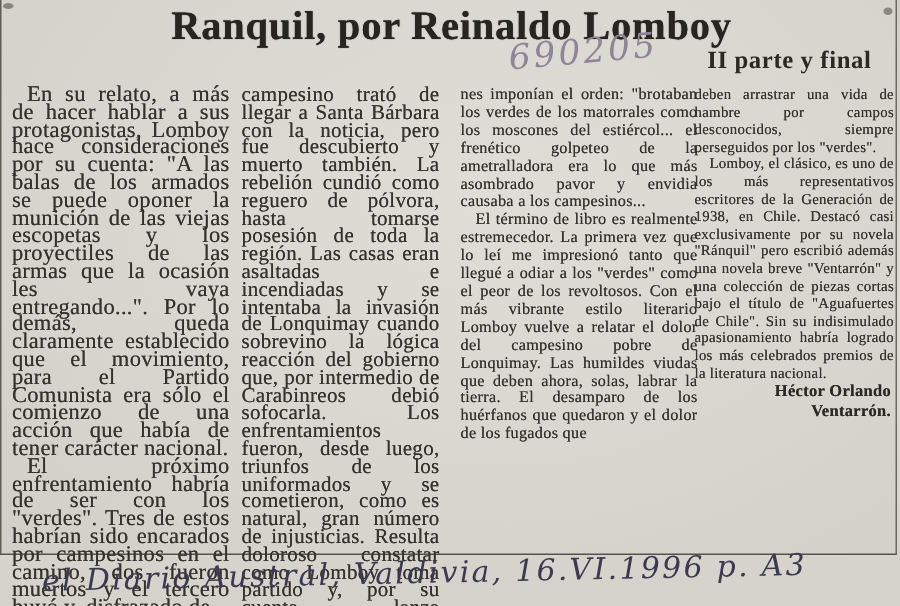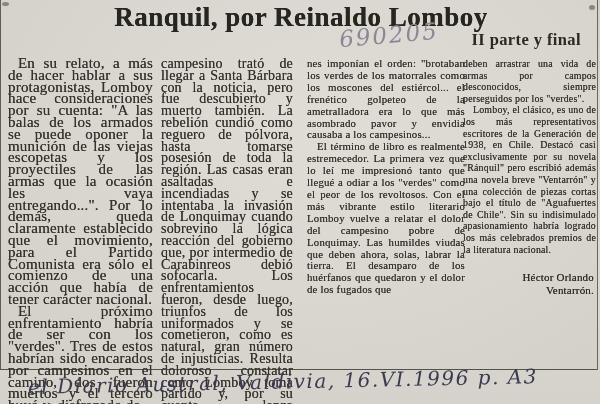--- a/index.html
+++ b/index.html
@@ -62,23 +62,22 @@
     text-shadow: 0 0 0.35px rgba(40,38,32,.8);
   }
   .col p { margin: 0; }
   .col p.indent { text-indent: 10px; }
   .col-1 { left: 7px;   width: 145px; font-size: 15px;  line-height: 11.8px; }
   .col-2 { left: 160px; width: 132px; font-size: 14px;  line-height: 11.8px; }
   .col-3 { left: 306px; width: 158px; font-size: 10.8px; line-height: 11.9px; }
   .col-4 { left: 462px; width: 133px; font-size: 9.9px;  line-height: 11.6px; }
 
   .signature {
-    margin-top: 16px;
     text-align: right;
-    font-weight: normal;
+    font-weight: bold;
     font-size: 11px;
     line-height: 13px;
     color: #2b2922;
     padding-right: 2px;
   }
   .signature span { display: block; }
 
   .hand-bottom {
     position: absolute;
     left: 28px; top: 370px;
@@ -113,21 +112,21 @@
   <div class="col col-2">
     <p>campesino trató de llegar a Santa Bárbara con la noticia, pero fue descubierto y muerto también. La rebelión cundió como reguero de pólvora, hasta tomarse posesión de toda la región. Las casas eran asaltadas e incendiadas y se intentaba la invasión de Lonquimay cuando sobrevino la lógica reacción del gobierno que, por intermedio de Carabinreos debió sofocarla. Los enfrentamientos fueron, desde luego, triunfos de los uniformados y se cometieron, como es natural, gran número de injusticias. Resulta doloroso constatar como Lomboy toma partido y, por su cuenta lanza denuestos contra quie-</p>
   </div>
 
   <div class="col col-3">
     <p>nes imponían el orden: "brotaban los verdes de los matorrales como los moscones del estiércol... el frenético golpeteo de la ametralladora era lo que más asombrado pavor y envidia causaba a los campesinos...</p>
     <p class="indent">El término de libro es realmente estremecedor. La primera vez que lo leí me impresionó tanto que llegué a odiar a los "verdes" como el peor de los revoltosos. Con el más vibrante estilo literario Lomboy vuelve a relatar el dolor del campesino pobre de Lonquimay. Las humildes viudas que deben ahora, solas, labrar la tierra. El desamparo de los huérfanos que quedaron y el dolor de los fugados que</p>
   </div>
 
   <div class="col col-4">
-    <p>deben arrastrar una vida de armas por campos desconocidos, siempre perseguidos por los "verdes".</p>
+    <p>deben arrastrar una vida de hambre por campos desconocidos, siempre perseguidos por los "verdes".</p>
     <p class="indent">Lomboy, el clásico, es uno de los más representativos escritores de la Generación de 1938, en Chile. Destacó casi exclusivamente por su novela "Ránquil" pero escribió además una novela breve "Ventarrón" y una colección de piezas cortas bajo el título de "Aguafuertes de Chile". Sin su indisimulado apasionamiento habría logrado los más celebrados premios de la literatura nacional.</p>
     <div class="signature">
       <span>Héctor Orlando</span>
       <span>Ventarrón.</span>
     </div>
   </div>
 </div>
 
 <div class="hand-bottom">el Diario Austral, Valdivia, 16.VI.1996  p. A3</div>
 

